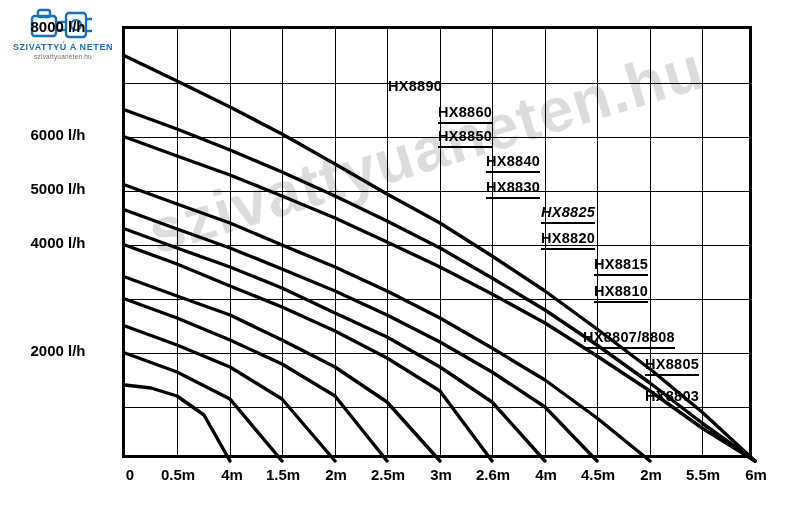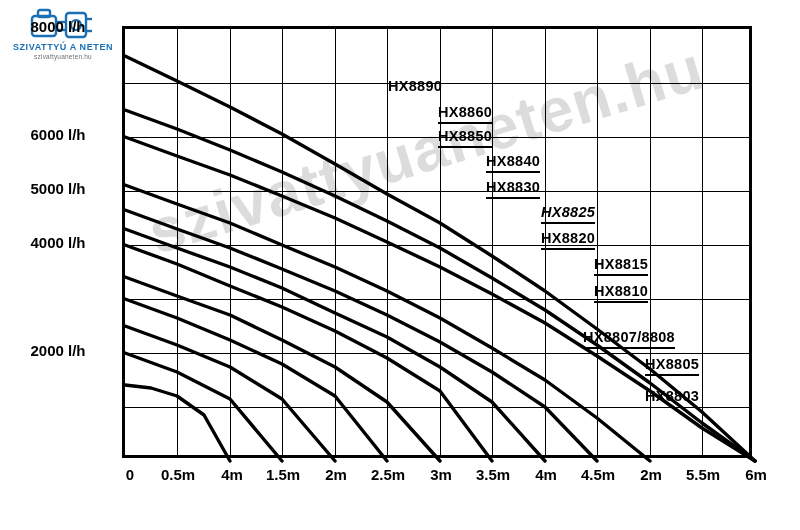--- a/index.html
+++ b/index.html
@@ -228,21 +228,21 @@
   </div>
 
   <div class="xlabels">
     <div class="xlabel" style="left:8px">0</div>
     <div class="xlabel" style="left:56px">0.5m</div>
     <div class="xlabel" style="left:110px">4m</div>
     <div class="xlabel" style="left:161px">1.5m</div>
     <div class="xlabel" style="left:214px">2m</div>
     <div class="xlabel" style="left:266px">2.5m</div>
     <div class="xlabel" style="left:319px">3m</div>
-    <div class="xlabel" style="left:371px">3.5m</div>
+    <div class="xlabel" style="left:371px">2.6m</div>
     <div class="xlabel" style="left:424px">4m</div>
     <div class="xlabel" style="left:476px">4.5m</div>
     <div class="xlabel" style="left:529px">2m</div>
     <div class="xlabel" style="left:581px">5.5m</div>
     <div class="xlabel" style="left:634px">6m</div>
   </div>
 
   <div class="series-label" style="left:388px; top:78px;">HX8890</div>
   <div class="series-label ul" style="left:438px; top:104px;">HX8860</div>
   <div class="series-label ul" style="left:438px; top:128px;">HX8850</div>

